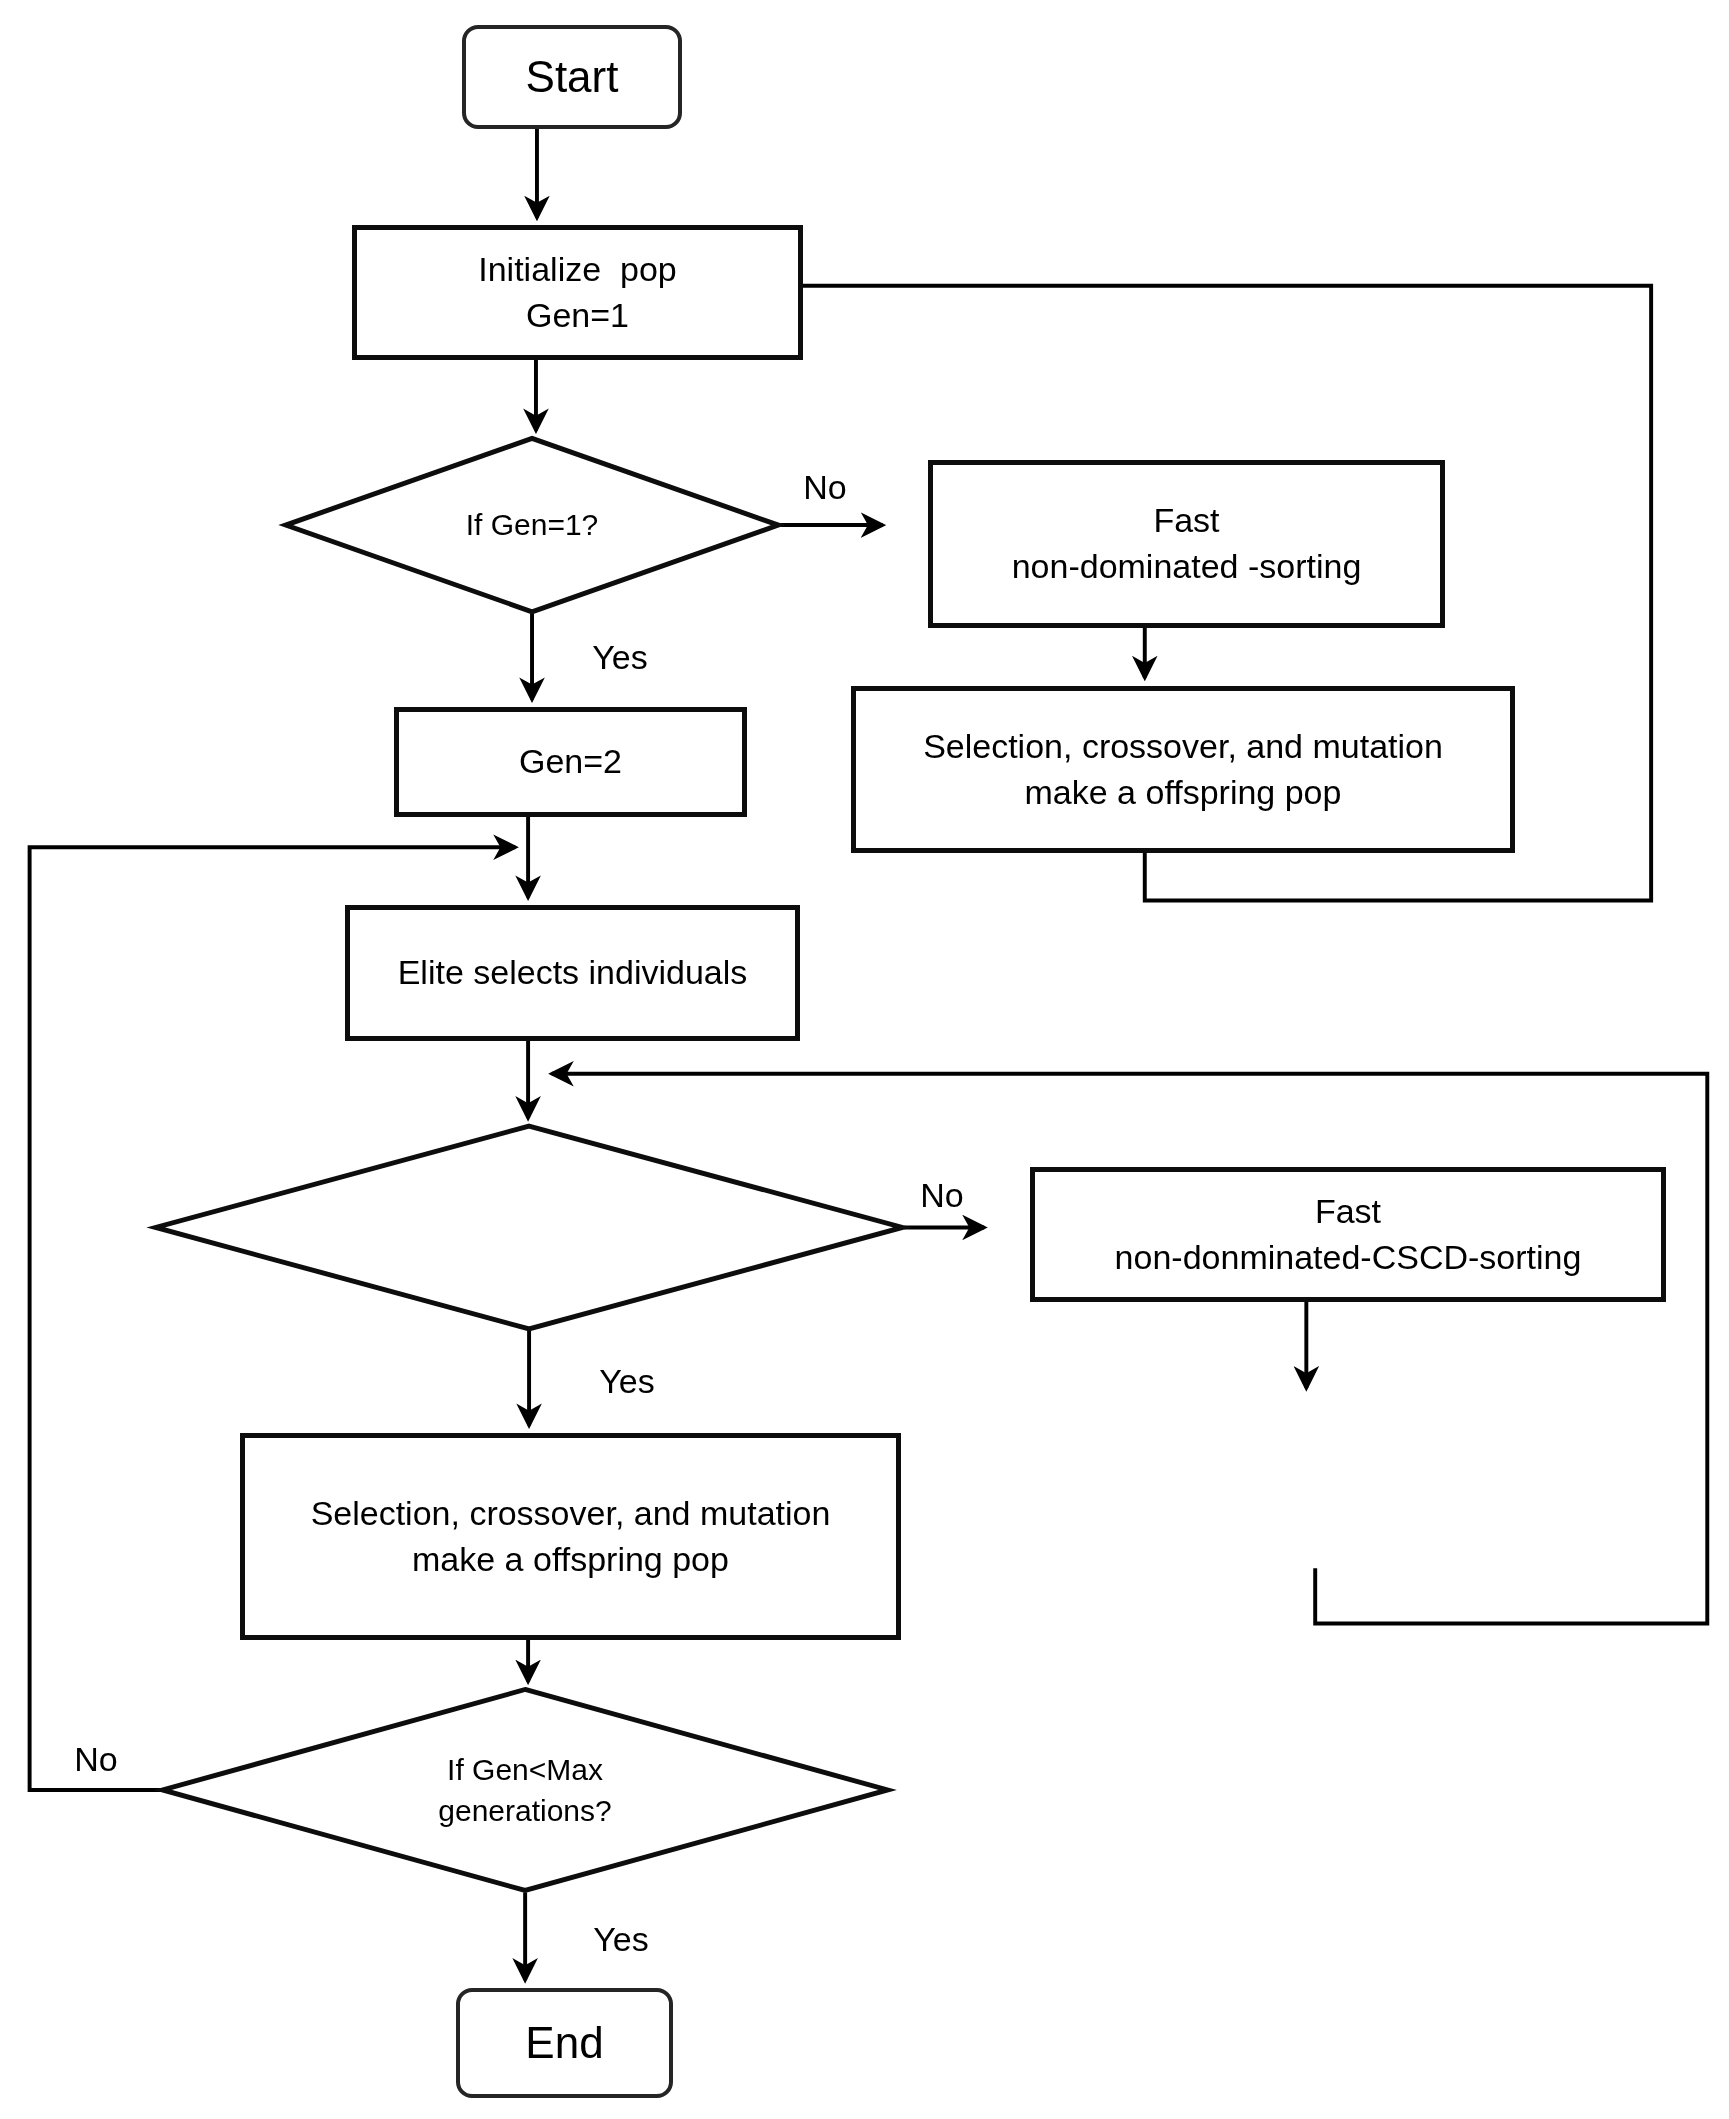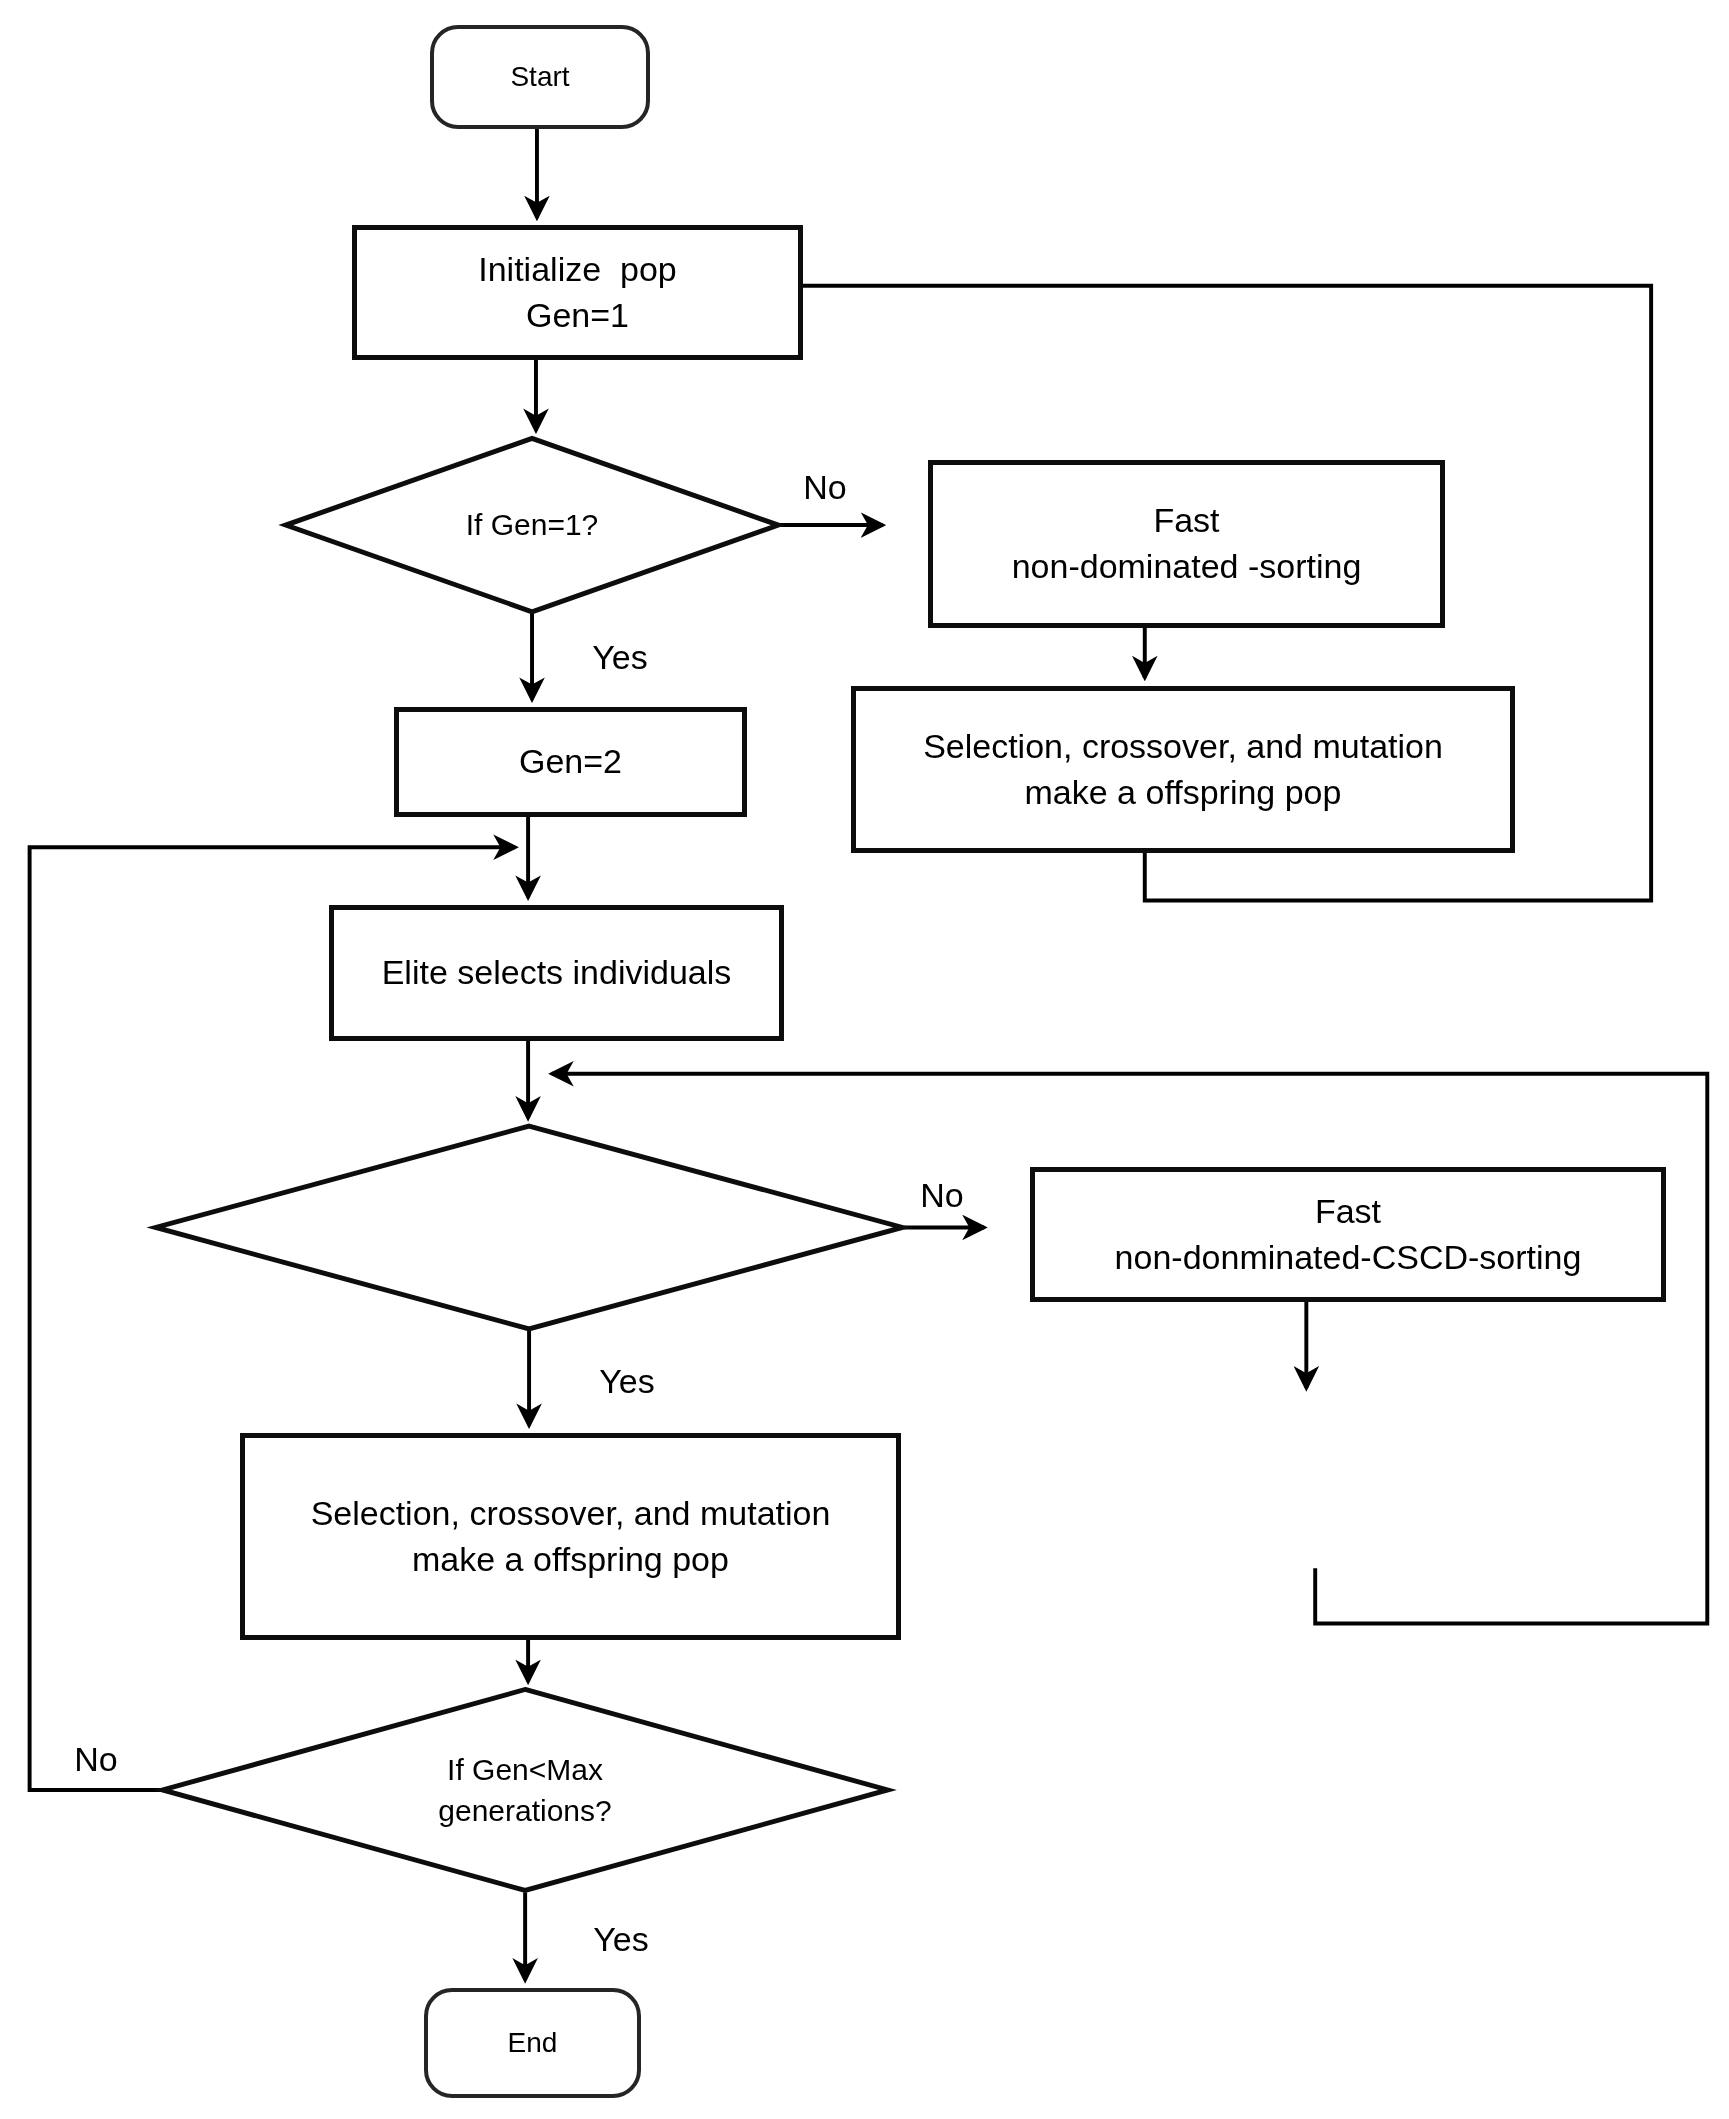--- a/index.html
+++ b/index.html
@@ -15,21 +15,21 @@
   .node{
     position:absolute;z-index:2;
     background:#ffffff;
     display:flex;flex-direction:column;
     align-items:center;justify-content:center;
     text-align:center;
     font-size:34px;line-height:1.35;
     white-space:pre-wrap;
   }
   .box{border:5.9px solid #0d0d0d;margin-left:37px;}
-  .rounded{border:4.9px solid #252525;border-radius:28px;font-size:28px;}
+  .rounded{border:4.9px solid #252525;border-radius:16px;font-size:44px;margin-left:32px;}
   .diamond-label{
     position:absolute;z-index:3;
     transform:translate(-50%,-50%);
     text-align:center;
     font-size:30px;line-height:1.35;
     white-space:nowrap;
   }
   .edge-label{
     position:absolute;z-index:3;
     transform:translate(-50%,-50%);
@@ -91,21 +91,21 @@
 
   <div class="node box" style="left:814px;top:686px;width:654px;height:157px;">
     <span class="ln">Selection, crossover, and mutation</span>
     <span class="ln">make a offspring pop</span>
   </div>
 
   <div class="node box" style="left:357px;top:707px;width:343px;height:100px;">
     <span class="ln">Gen=2</span>
   </div>
 
-  <div class="node box" style="left:292px;top:905px;width:445px;height:126px;">
+  <div class="node box" style="left:308px;top:905px;width:445px;height:126px;">
     <span class="ln">Elite selects individuals</span>
   </div>
 
 
   <div class="node box" style="left:993px;top:1167px;width:626px;height:125px;">
     <span class="ln">Fast</span>
     <span class="ln">non-donminated-CSCD-sorting</span>
   </div>
 
 

